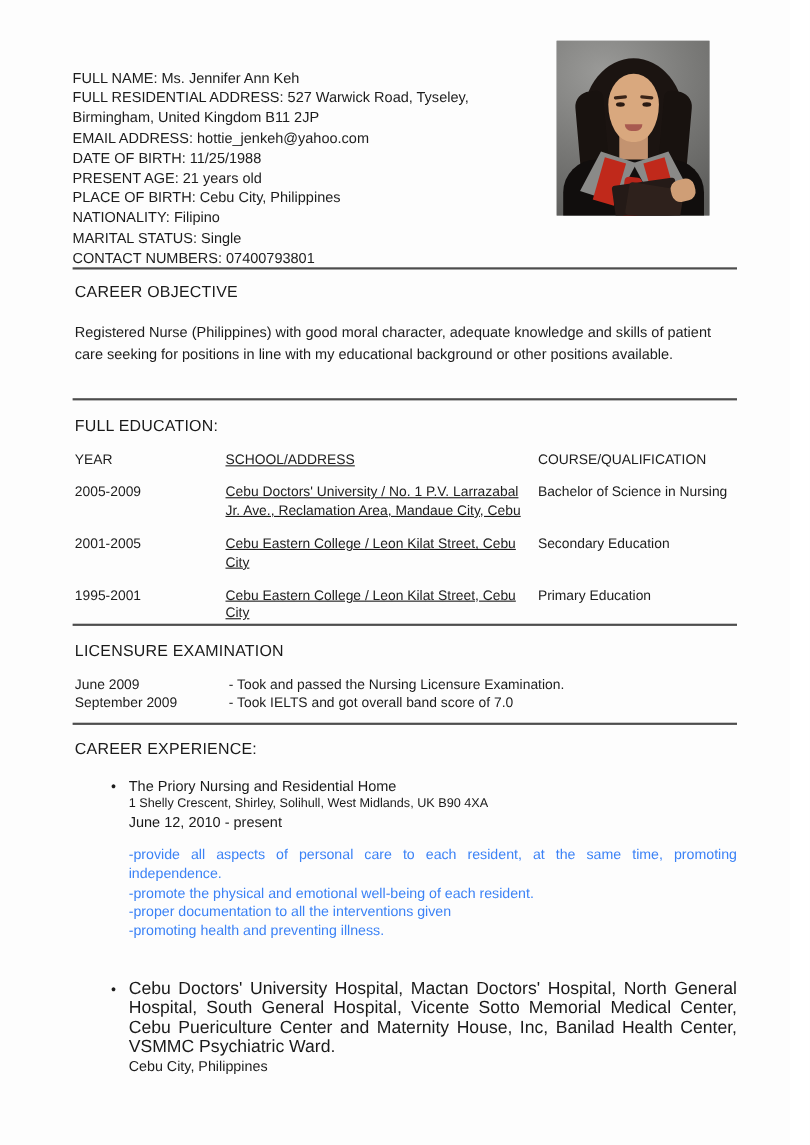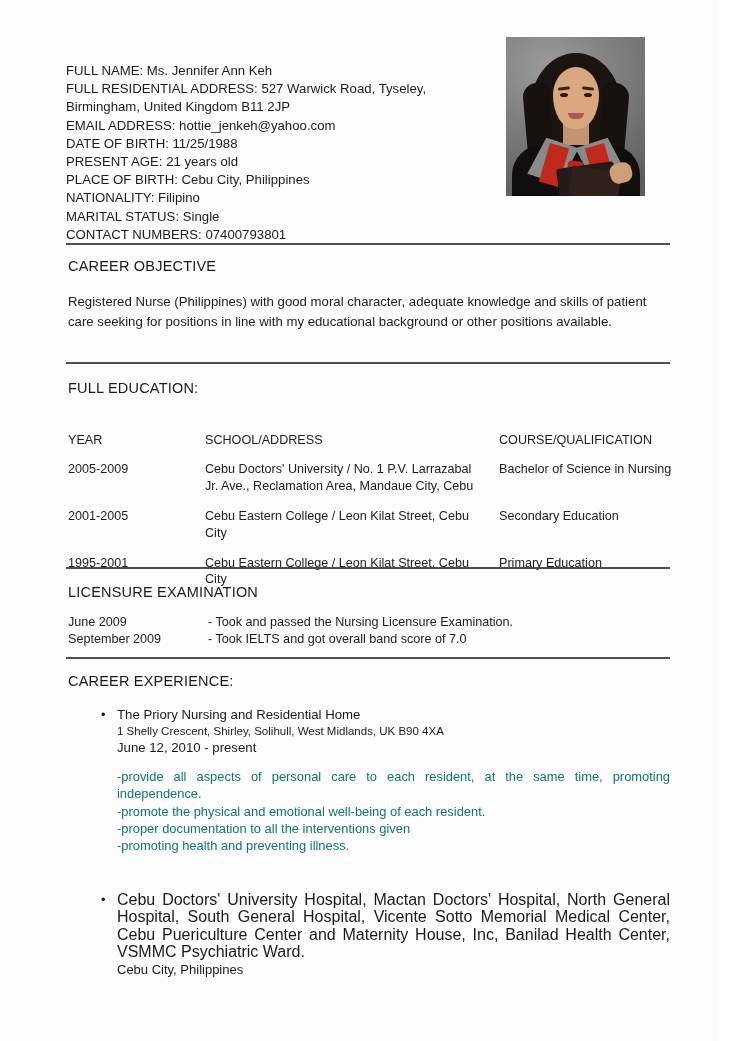--- a/index.html
+++ b/index.html
@@ -204,37 +204,37 @@
     position: absolute;
     font-size: 13.2px;
     line-height: 19.5px;
     color: #1c1c1c;
   }
 
   
   .edu-table {
     position: absolute;
     left: 68px;
-    top: 432px;
+    top: 410px;
     width: 604px;
     font-size: 12.6px;
     color: #1c1c1c;
   }
   .edu-row {
     display: flex;
     line-height: 16.4px;
   }
   .edu-head {
     margin-bottom: 13px;
   }
   .edu-body-row {
     margin-bottom: 14px;
   }
   .col-year { width: 137px; flex: none; }
-  .col-school { width: 278px; flex: none; padding-right: 16px; }
+  .col-school { width: 278px; flex: none; padding-right: 6px; text-decoration: underline; }
   .col-course { flex: 1; }
 
   
   .lic-table {
     position: absolute;
     left: 68px;
     top: 614px;
     font-size: 12.6px;
     color: #1c1c1c;
   }
@@ -272,21 +272,21 @@
     font-size: 13.2px;
     line-height: 18px;
   }
   .duties {
     position: absolute;
     left: 117px;
     width: 553px;
     font-size: 12.9px;
     line-height: 17.3px;
     text-align: justify;
-    color: #0f766e;
+    color: #3b82f6;
   }
   .duty-line {
     text-align: justify;
     text-align-last: left;
   }
   .hosp-list {
     font-size: 16px;
     line-height: 17.4px;
     text-align: justify;
     text-align-last: left;

